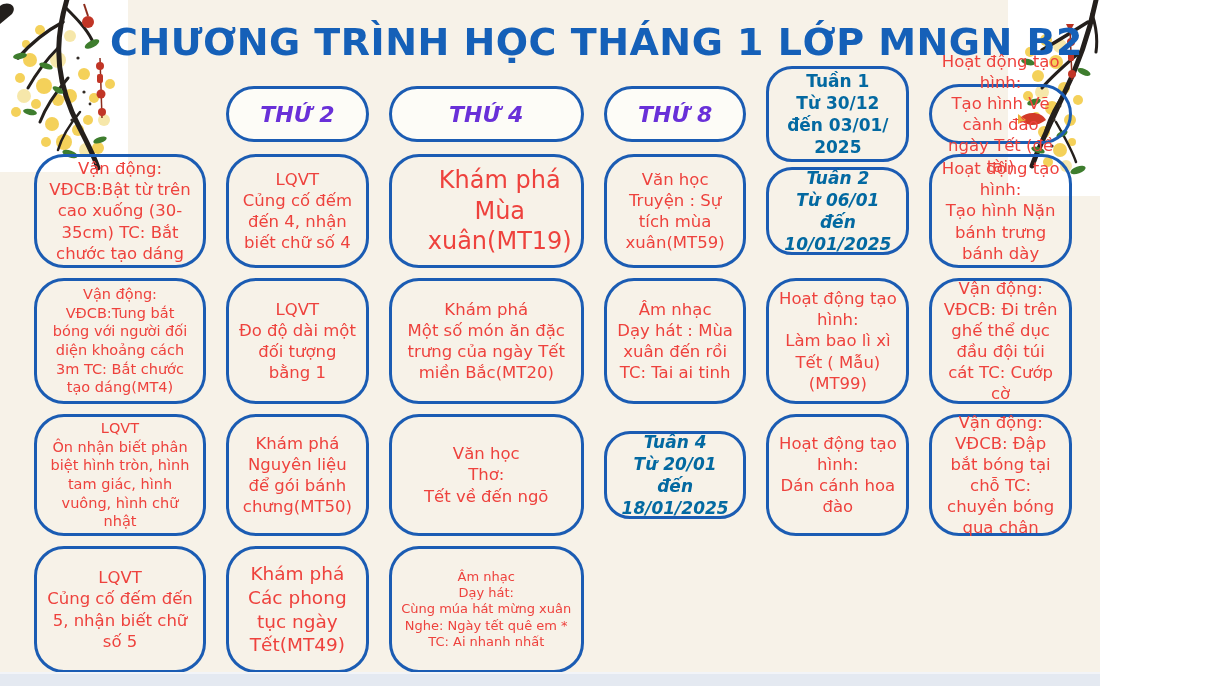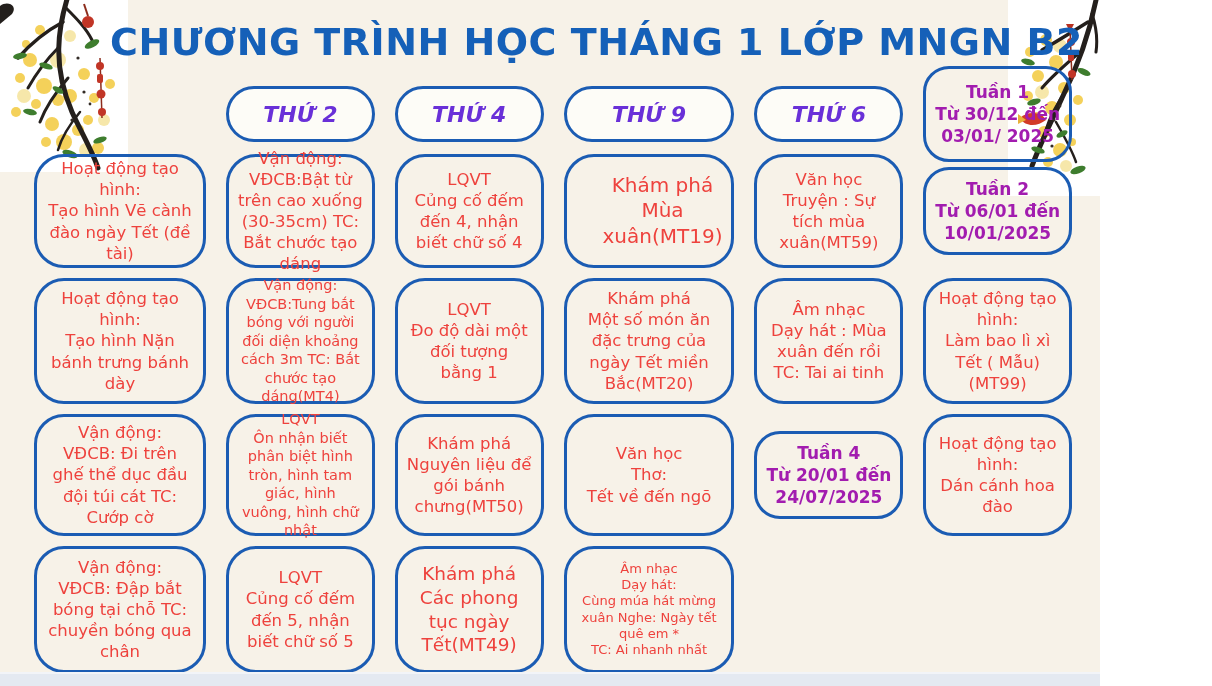--- a/index.html
+++ b/index.html
@@ -42,44 +42,44 @@
     color:#6930d8;
   }
   .week-box{
     align-self:center;
     width:100%;box-sizing:border-box;
     border:3.5px solid #1b5cb3;
     border-radius:26px;
     display:flex;align-items:center;justify-content:center;
     text-align:center;
     font-size:17px;font-weight:bold;
-    color:#a21caf;
+    color:#0369a1;
     line-height:1.3;
     white-space:pre-line;
     padding:4px 6px;
   }
   .week-box.h1{height:96px;}
-  .week-box.h2{height:88px;}
+  .week-box.h2{height:88px;font-style:italic;}
   .cell{
     box-sizing:border-box;
     border:3.5px solid #1b5cb3;
     border-radius:30px;
     display:flex;align-items:center;justify-content:center;
     text-align:center;
     color:#ee423d;
     font-size:16.5px;
     line-height:1.28;
     white-space:pre-line;
     padding:5px 9px;
     background:transparent;
   }
   .cell.sz-xs{font-size:13px;line-height:1.25;}
   .cell.sz-s{font-size:14.5px;}
   .cell.sz-l{font-size:18.5px;}
-  .cell.sz-xl{font-size:20px;padding-left:36px;}
+  .cell.sz-xl{font-size:24px;padding-left:36px;}
   
   .bottom-strip{
     position:absolute;left:0;right:0;bottom:0;height:12px;
     background:#e4e9f1;border-top:2px solid #f2f4f8;
   }
 </style>
 </head>
 <body>
 
 <div class="canvas">
@@ -211,22 +211,21 @@
     </svg>
   </div>
 
   <div class="title">CHƯƠNG TRÌNH HỌC THÁNG 1 LỚP MNGN B2</div>
 
   <div class="grid">
 
     <div></div>
     <div class="day-pill">THỨ 2</div>
     <div class="day-pill">THỨ 4</div>
-    <div class="day-pill">THỨ 9</div>
-    <div class="day-pill">THỨ 6</div>
+    <div class="day-pill">THỨ 8</div>
 
     <div class="week-box h1">Tuần 1
 Từ 30/12 đến 03/01/ 2025</div>
     <div class="cell">Hoạt động tạo hình:
 Tạo hình Vẽ cành đào ngày Tết (đề tài)</div>
     <div class="cell">Vận động:
 VĐCB:Bật từ trên cao xuống (30-35cm) TC: Bắt chước tạo dáng</div>
     <div class="cell">LQVT
 Củng cố đếm đến 4, nhận biết chữ số 4</div>
     <div class="cell sz-xl">Khám phá Mùa xuân(MT19)</div>
@@ -254,21 +253,21 @@
     <div class="cell sz-s">LQVT
 Ôn nhận biết phân biệt hình tròn, hình tam giác, hình vuông, hình chữ nhật</div>
     <div class="cell">Khám phá
 Nguyên liệu để gói bánh chưng(MT50)</div>
     <div class="cell">Văn học
 Thơ:
 Tết về đến ngõ</div>
 
     <div class="week-box h2">Tuần 4
 Từ 20/01 đến
-24/07/2025</div>
+18/01/2025</div>
     <div class="cell">Hoạt động tạo hình:
 Dán cánh hoa đào</div>
     <div class="cell">Vận động:
 VĐCB: Đập bắt bóng tại chỗ TC: chuyền bóng qua chân</div>
     <div class="cell">LQVT
 Củng cố đếm đến 5, nhận biết chữ số 5</div>
     <div class="cell sz-l">Khám phá
 Các phong tục ngày Tết(MT49)</div>
     <div class="cell sz-xs">Âm nhạc
 Dạy hát:

